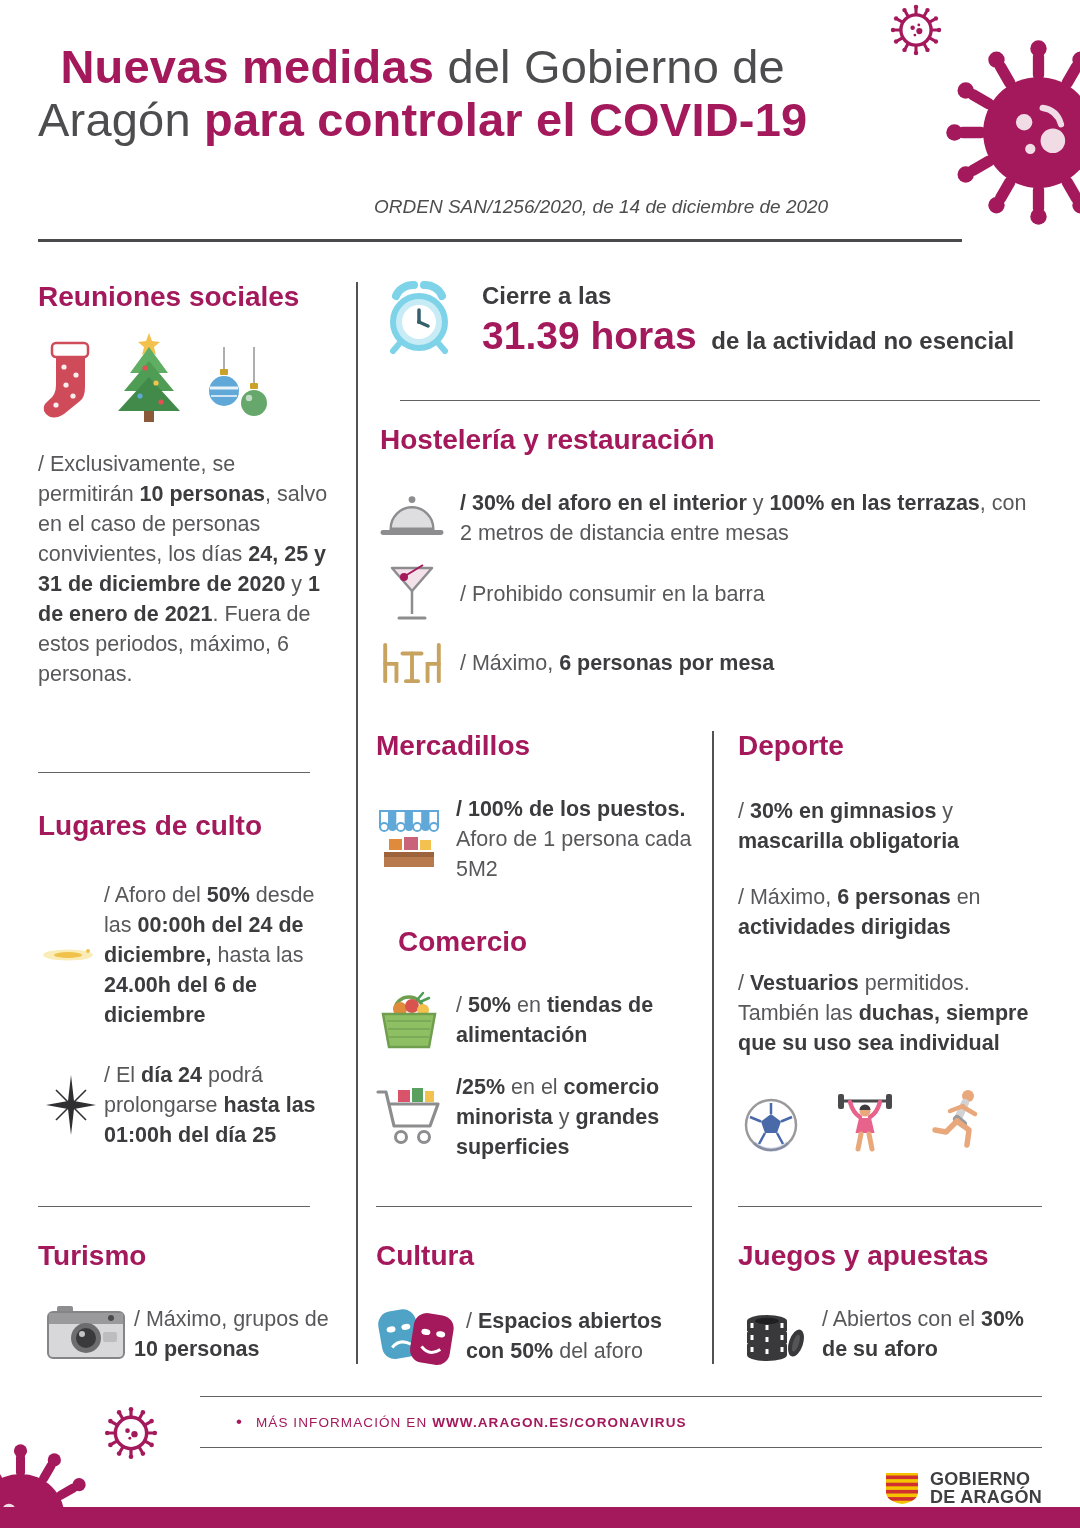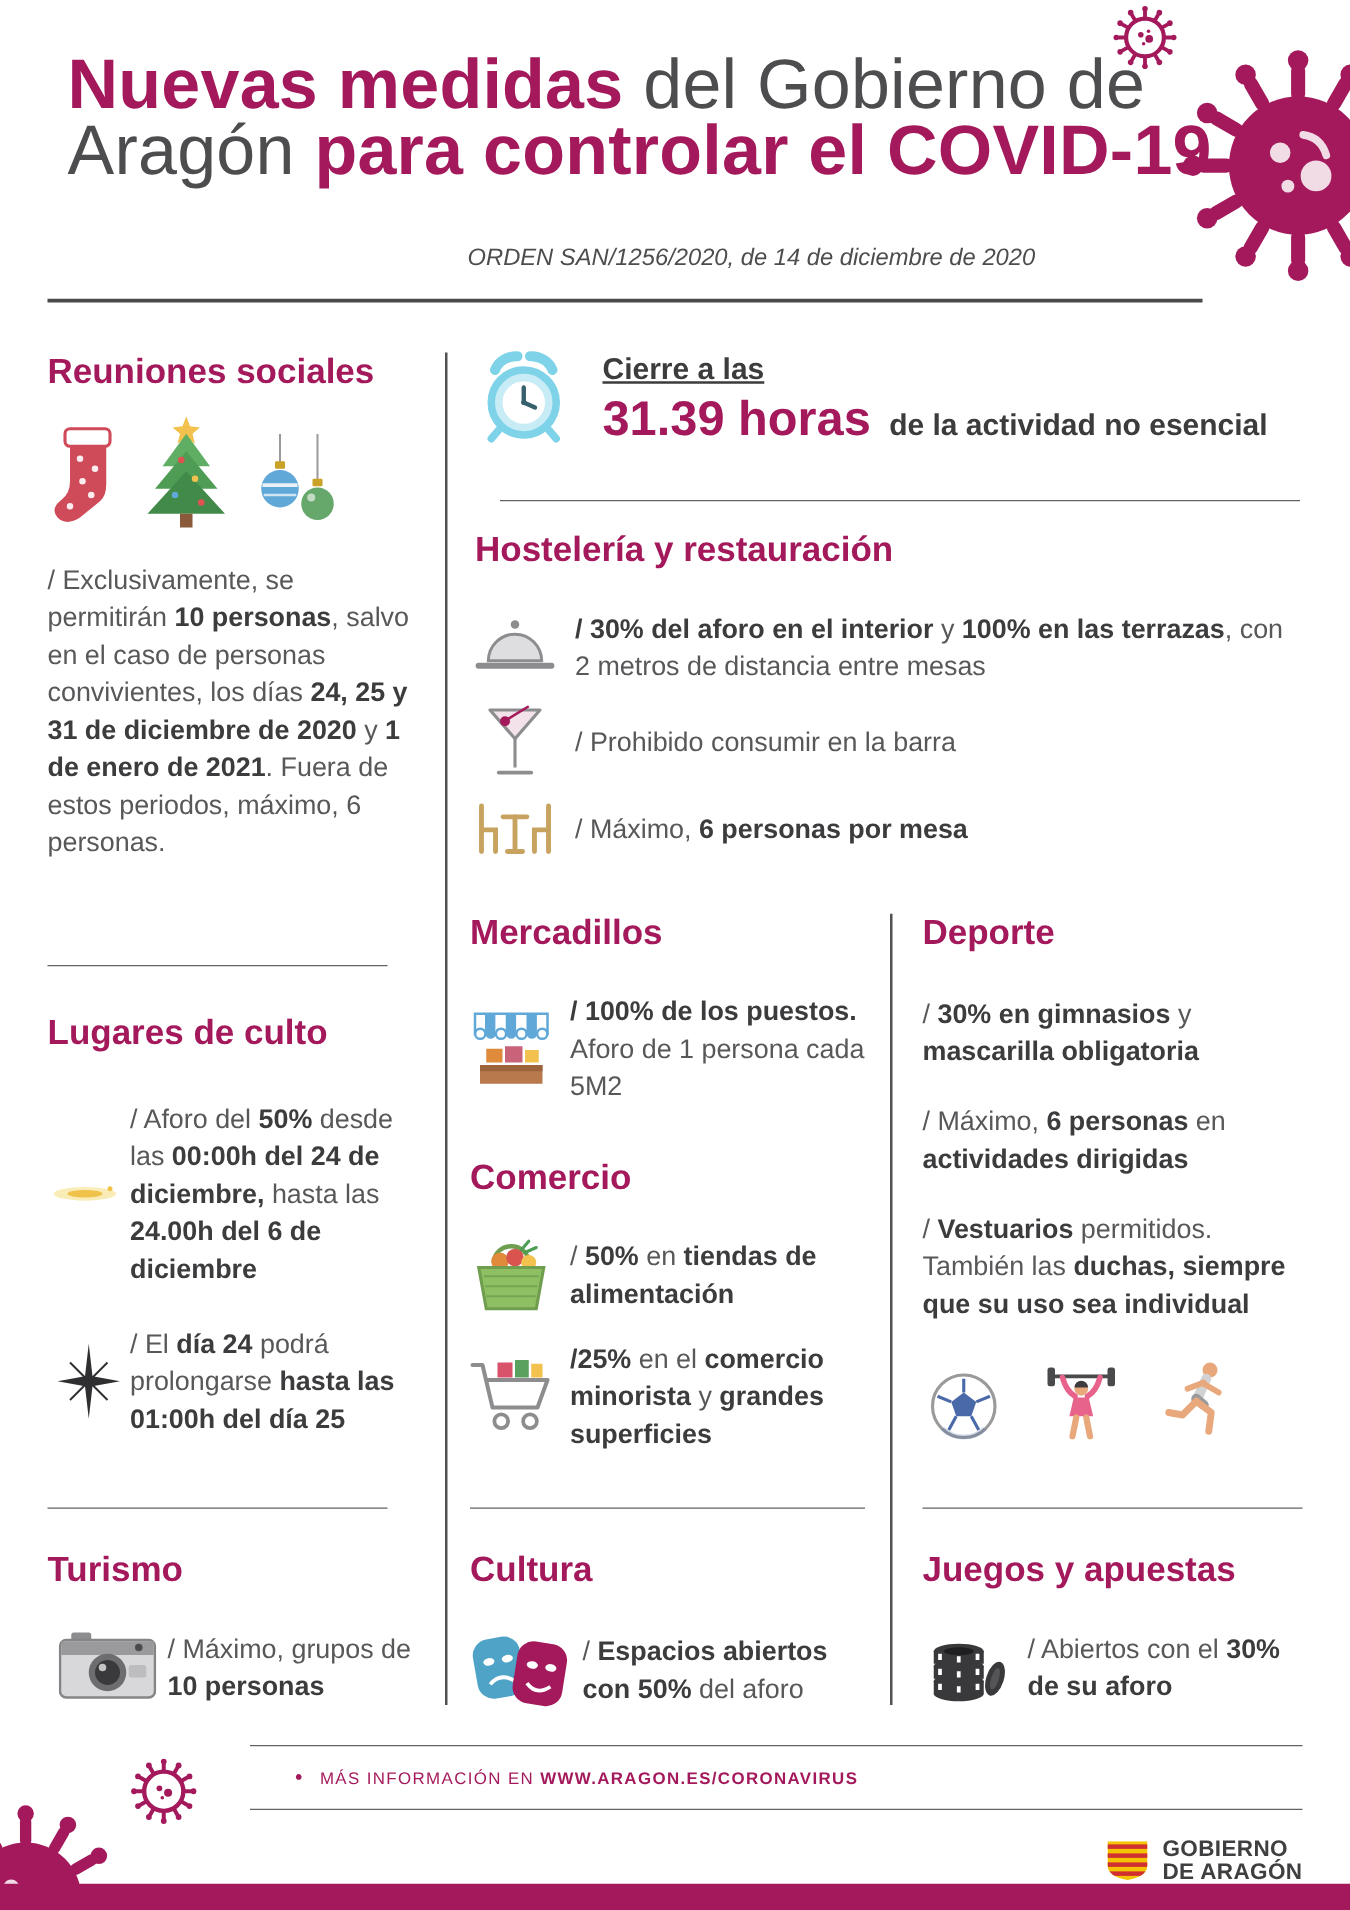--- a/index.html
+++ b/index.html
@@ -9,21 +9,21 @@
           color:var(--text); overflow:hidden; }
   .abs { position:absolute; }
   .b { font-weight:700; color:var(--bold); }
   .c-accent { color:var(--accent); }
   .fa { fill:var(--accent); }
   .sa { stroke:var(--accent); fill:none; }
   .oc { fill:#ffffff; stroke:var(--accent); }
   .clk { stroke:var(--clock_blue); fill:none; }
   .clk-body { fill:#c8ecf6; stroke:var(--clock_blue); }
 
-  .title { left:54px; top:40px; font-size:56px; line-height:53px; font-weight:400; color:#4d4d4f; letter-spacing:0.2px; }
+  .title { left:38px; top:40px; font-size:47px; line-height:53px; font-weight:400; color:#4d4d4f; letter-spacing:0.2px;text-align:center; }
   .alert { left:38px; top:176px; font-size:36px; color:var(--accent); }
   .alert sup { font-size:19px; }
   .order { left:374px; top:196px; font-size:19px; font-style:italic; color:#4d4d4f; }
   .header-rule { left:38px; top:239px; width:924px; border-top:3px solid #4a4a4c; }
 
   .hline { border-top:1.5px solid #636366; }
   .vline { border-left:2px solid #525255; }
 
   .h2 { font-size:28px; font-weight:700; color:var(--accent); }
   .txt { font-size:21.5px; line-height:30px; }
@@ -39,36 +39,36 @@
   .sec-culto .h2 { margin-bottom:38px; }
   .sec-culto .icon-cell { width:66px; }
   .sec-culto .item + .item { margin-top:30px; }
 
   .sec-turismo { left:38px; top:1240px; width:304px; }
   .sec-turismo .h2 { margin-bottom:22px; }
   .sec-turismo .icon-cell { width:96px; }
 
   .sec-cierre { left:382px; top:280px; width:660px; }
   .cierre-row { display:flex; align-items:flex-start; gap:26px; }
-  .closure-intro { font-size:24px; font-weight:700; color:var(--bold); margin-top:2px;text-decoration:underline; }
+  .closure-intro { font-size:24px; font-weight:700; color:var(--bold); margin-top:2px; }
   .closure-time { font-size:39px; font-weight:700; color:var(--accent); margin-right:8px; }
   .closure-suffix { font-size:24px; font-weight:700; color:var(--bold); }
   .closure-line2 { margin-top:4px; }
 
   .sec-hosteleria { left:380px; top:424px; width:662px; }
   .sec-hosteleria .h2 { margin-bottom:30px; }
   .sec-hosteleria .icon-cell { width:64px; margin-right:16px; }
   .sec-hosteleria .item + .item { margin-top:16px; }
 
   .sec-mercadillos { left:376px; top:730px; width:320px; }
   .sec-mercadillos .h2 { margin-bottom:22px; }
   .sec-mercadillos .icon-cell { width:66px; margin-right:14px; }
 
   .sec-comercio { left:376px; top:926px; width:322px; }
-  .sec-comercio .h2 { margin-bottom:28px; }
+  .sec-comercio .h2 { margin-bottom:28px;margin-left:22px; }
   .sec-comercio .icon-cell { width:66px; margin-right:14px; }
   .sec-comercio .item + .item { margin-top:22px; }
 
   .sec-cultura { left:376px; top:1240px; width:320px; }
   .sec-cultura .h2 { margin-bottom:20px; }
   .sec-cultura .icon-cell { width:80px; margin-right:10px; }
 
   .sec-deporte { left:738px; top:730px; width:306px; }
   .sec-deporte .h2 { margin-bottom:34px; }
   .sport-p + .sport-p { margin-top:26px; }

